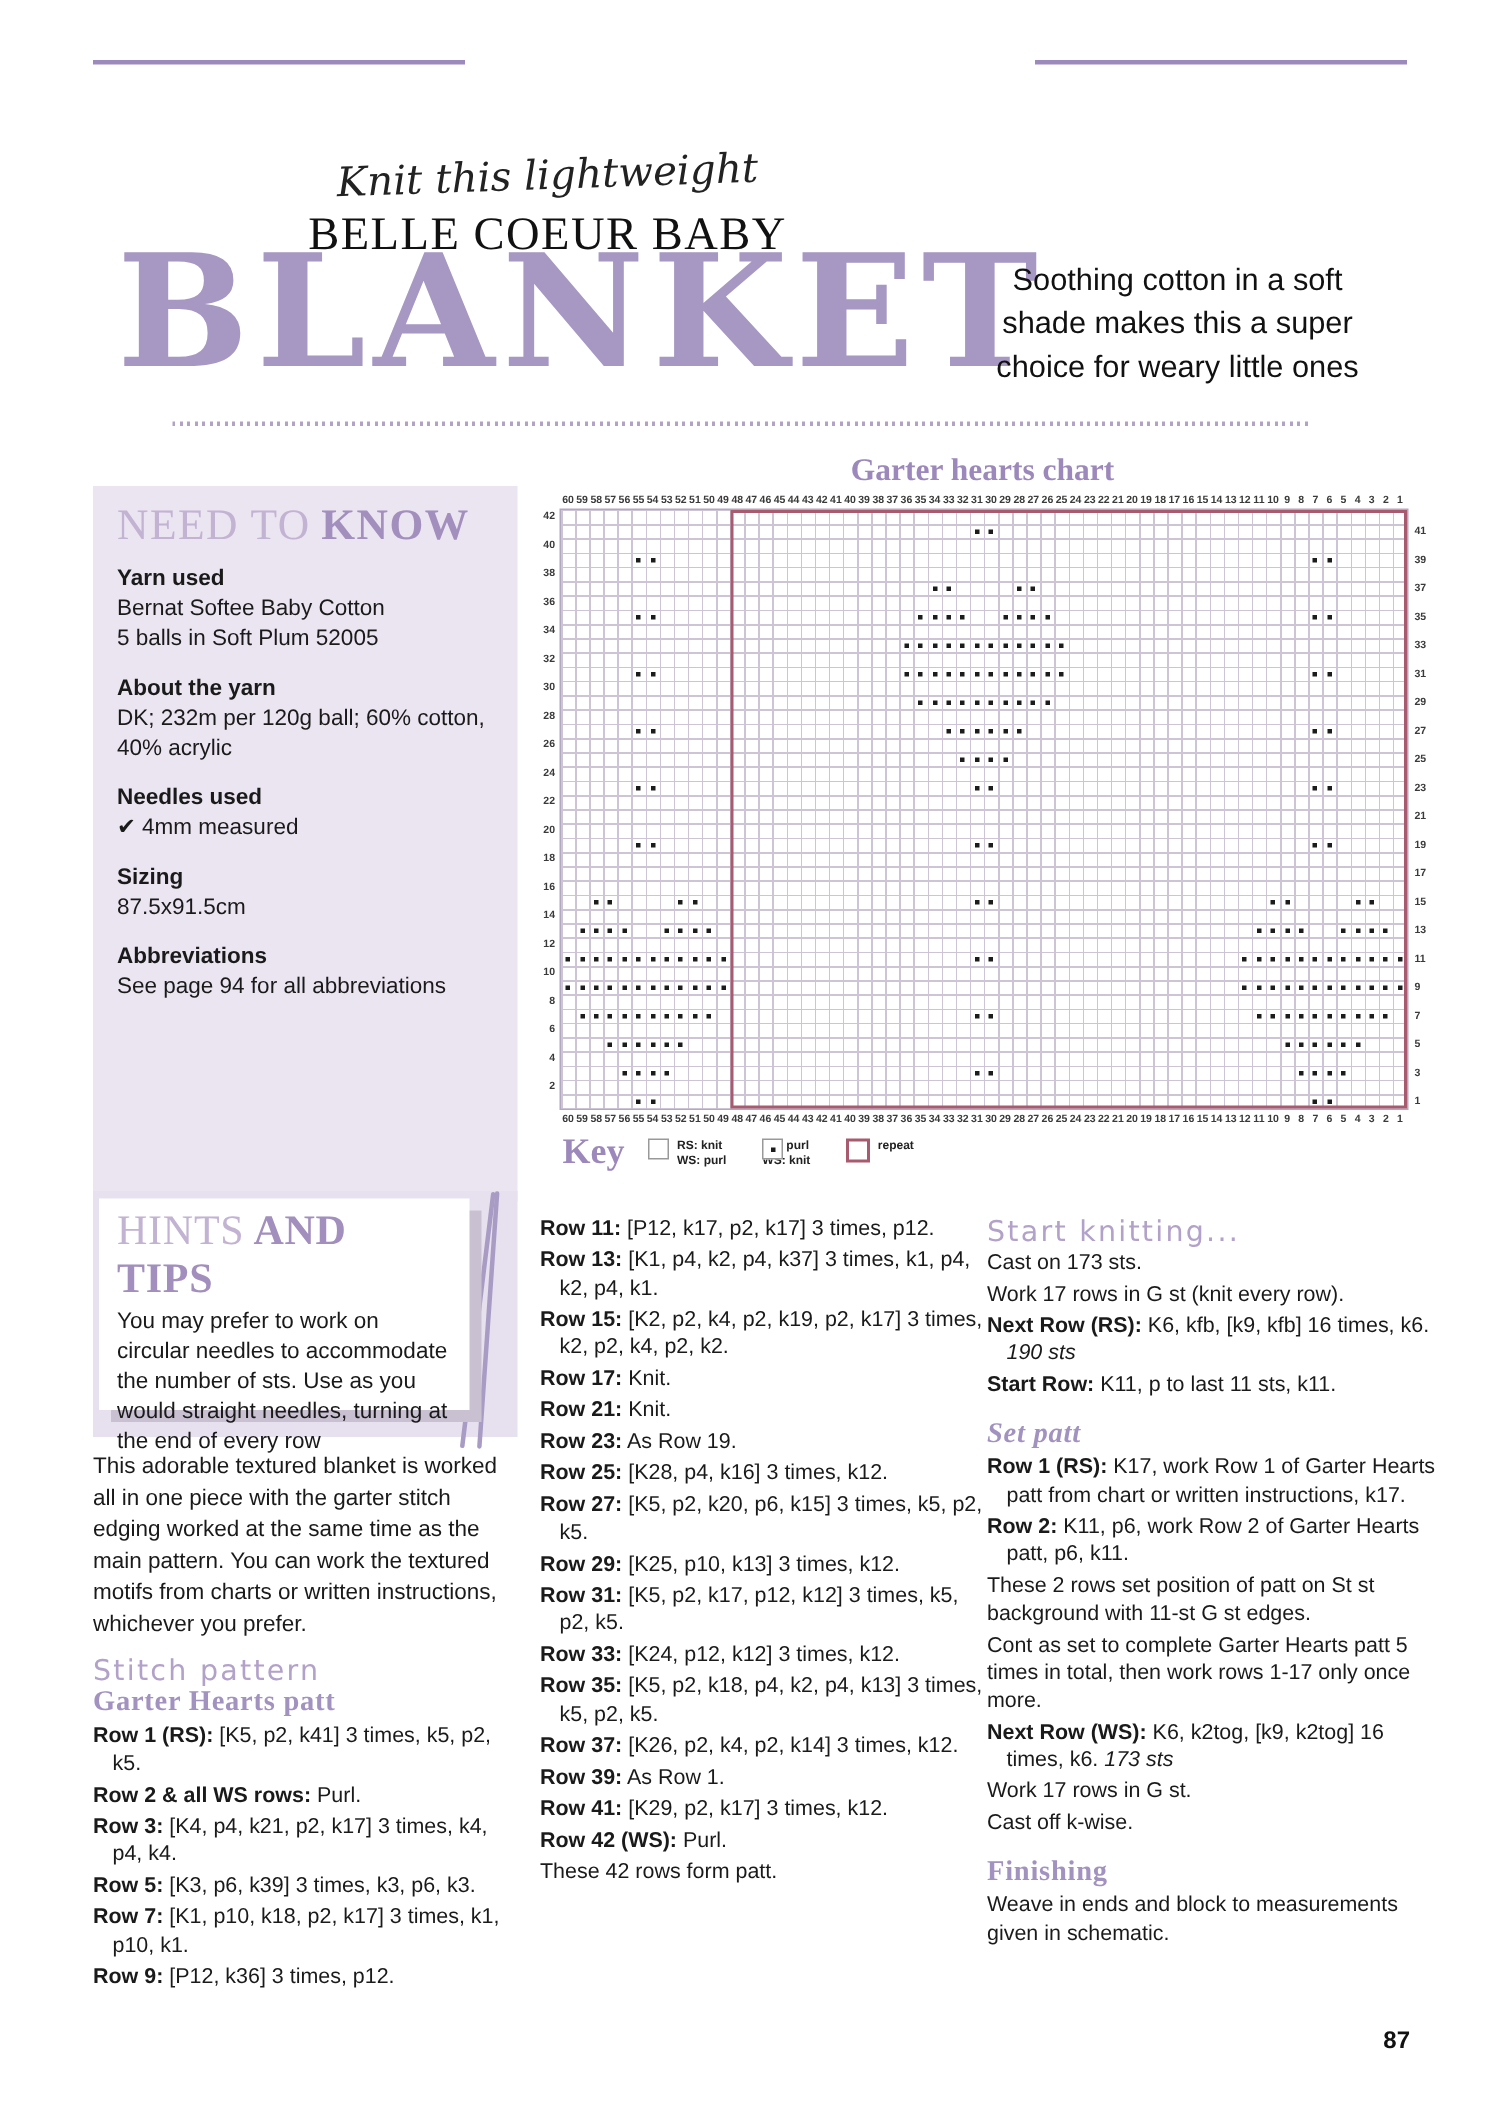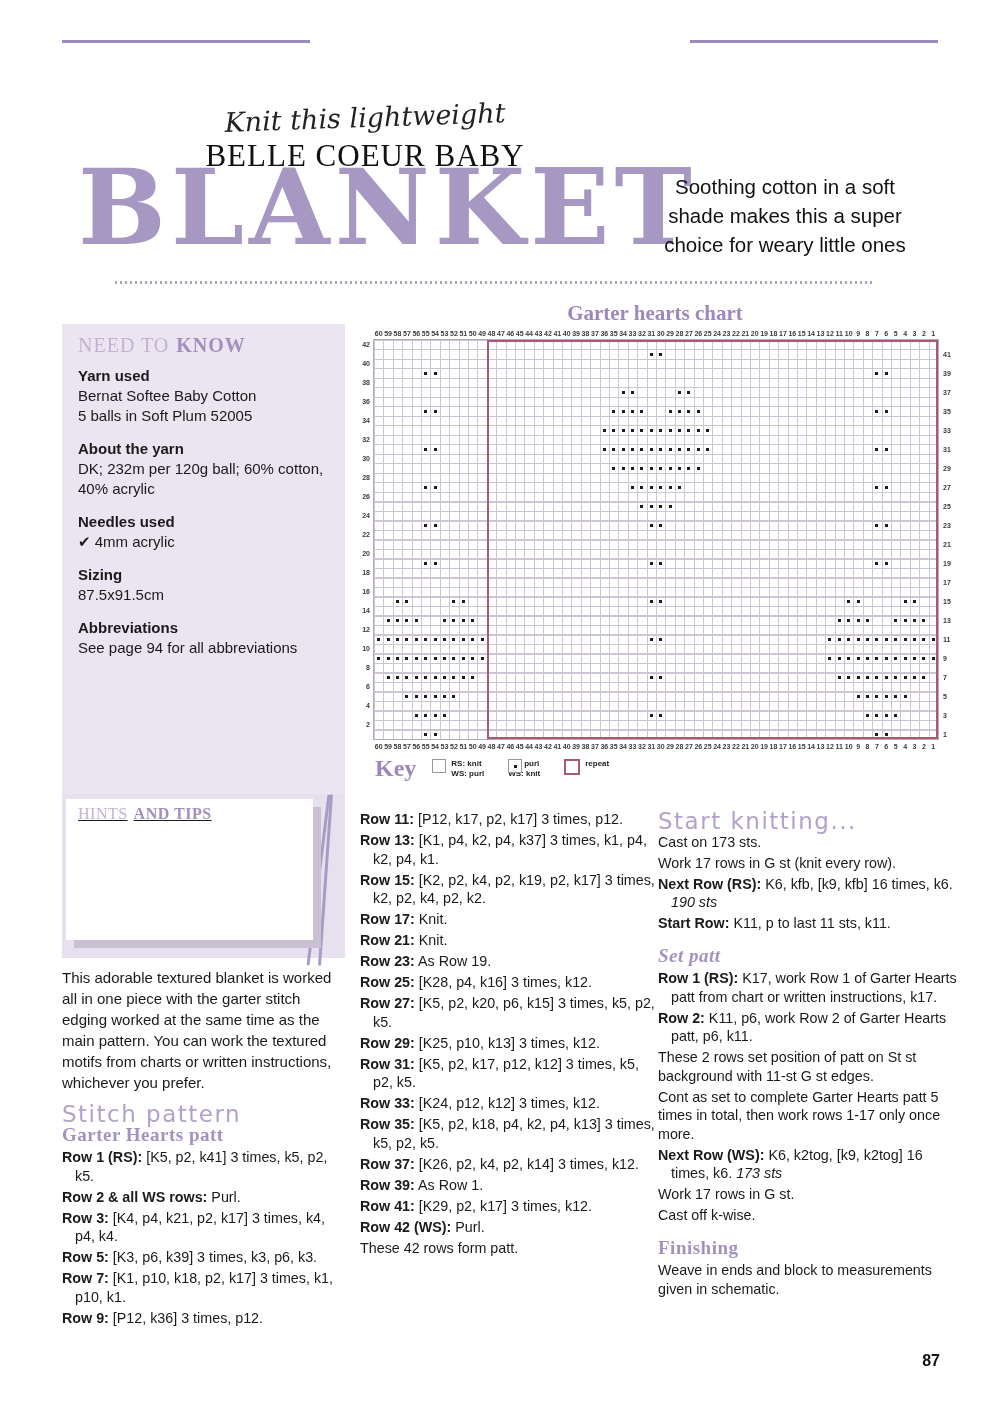--- a/index.html
+++ b/index.html
@@ -21,31 +21,31 @@
   .big-title{position:absolute;left:78px;top:156px;width:560px;
              font-family:"DejaVu Serif",serif;font-weight:bold;font-size:104px;line-height:1;
              color:#a698c3;letter-spacing:5px;}
   .standfirst{position:absolute;left:652px;top:172px;width:266px;text-align:center;
               font-size:20.5px;line-height:29px;color:#111;}
   .dotted{position:absolute;left:115px;top:281px;width:757px;height:2.5px;
           background:repeating-linear-gradient(to right,#b2a3c6 0 2px,transparent 2px 5px);}
   
   .ntk{position:absolute;left:62px;top:324px;width:283px;height:477px;background:#ebe4f1;
        padding:10px 16px;box-sizing:border-box;}
-  .ntk-title{font-family:"Liberation Serif",serif;font-size:20px;letter-spacing:1px;margin-bottom:9px;}
+  .ntk-title{font-family:"Liberation Serif",serif;font-size:29px;letter-spacing:1px;margin-bottom:9px;}
   .ntk-title .lt{color:#c2b3d3;}
   .ntk-title .bd{font-weight:bold;color:#a28fbd;margin-left:7px;}
   .ntk-sec{margin-bottom:13px;font-size:15px;line-height:20px;}
   .ntk-h{font-weight:bold;}
   .ntk-b{white-space:pre-line;}
   
   .hints-band{position:absolute;left:62px;top:794px;width:283px;height:164px;background:#e7e0ee;}
   .hints-card{position:absolute;left:66px;top:799px;width:247px;height:141px;background:#fff;
               box-shadow:8px 8px 0 #c9c1d2;padding:6px 12px;box-sizing:border-box;}
-  .hints-title{font-family:"Liberation Serif",serif;font-size:16px;letter-spacing:0.5px;text-decoration:underline;}
+  .hints-title{font-family:"Liberation Serif",serif;font-size:28px;letter-spacing:0.5px;}
   .hints-title .lt{color:#c2b3d3;}
   .hints-title .bd{font-weight:bold;color:#a28fbd;margin-left:6px;}
   .hints-body{font-size:15px;line-height:20px;margin-top:2px;}
   .needle{position:absolute;width:2.5px;height:172px;background:#a89bc4;border-radius:2px;}
   .needle.n1{left:317px;top:794px;transform:rotate(7deg);}
   .needle.n2{left:324px;top:794px;transform:rotate(4deg);}
   
   .chart-title{position:absolute;left:455px;top:301px;width:400px;text-align:center;
                font-family:"Liberation Serif",serif;font-weight:bold;font-size:21px;color:#9c88ba;}
   .chart-grid{position:absolute;left:373px;top:339px;width:564px;height:399px;background:#fff;
@@ -63,21 +63,21 @@
           align-items:center;justify-content:center;margin-right:5px;flex:none;}
   .key-sq.repeat{border:2px solid #a85a6e;}
   .key-dot{width:3px;height:3px;background:#1c1c1c;}
   .key-text{font-size:8px;font-weight:bold;line-height:9.5px;white-space:pre-line;color:#222;}
   
   .col{position:absolute;font-size:14.3px;line-height:18.5px;}
   .col1{left:62px;top:967px;width:284px;}
   .col2{left:360px;top:810px;width:300px;}
   .col3{left:658px;top:806px;width:300px;}
   .intro{font-size:15px;line-height:21px;margin:0 0 12px 0;}
-  .script-head{font-family:"DejaVu Sans",sans-serif;font-size:23px;letter-spacing:1.5px;
+  .script-head{font-family:"DejaVu Sans",sans-serif;font-size:19px;letter-spacing:1.5px;
                color:#b2a1c9;margin:6px 0 2px 0;}
   .serif-head{font-family:"Liberation Serif",serif;font-weight:bold;font-size:19px;
               color:#a292c0;margin:2px 0 4px 0;letter-spacing:0.5px;}
   .serif-head.it{font-style:italic;}
   .pline{margin:0 0 2.5px 0;}
   .pline.hang{padding-left:13px;text-indent:-13px;}
   .group{margin-bottom:14px;}
   .page-num{position:absolute;left:880px;top:1352px;width:60px;text-align:right;
             font-weight:bold;font-size:16px;color:#111;}
 </style>
@@ -104,40 +104,41 @@
           <div class="ntk-h">Yarn used</div>
           <div class="ntk-b">Bernat Softee Baby Cotton
 5 balls in Soft Plum 52005</div>
         </div>
         <div class="ntk-sec">
           <div class="ntk-h">About the yarn</div>
           <div class="ntk-b">DK; 232m per 120g ball; 60% cotton, 40% acrylic</div>
         </div>
         <div class="ntk-sec">
           <div class="ntk-h">Needles used</div>
-          <div class="ntk-b">✔ 4mm acrylic</div>
+          <div class="ntk-b">✔ 4mm measured</div>
         </div>
         <div class="ntk-sec">
           <div class="ntk-h">Sizing</div>
           <div class="ntk-b">87.5x91.5cm</div>
         </div>
         <div class="ntk-sec">
           <div class="ntk-h">Abbreviations</div>
           <div class="ntk-b">See page 94 for all abbreviations</div>
         </div>
       </div>
   </aside>
 
   <div class="hints-band"></div>
   <div class="needle n1"></div>
   <div class="needle n2"></div>
   <div class="hints-card">
     <div class="hints-title">
       <span class="lt">HINTS</span><span class="bd">AND TIPS</span>
     </div>
+    <div class="hints-body">You may prefer to work on circular needles to accommodate the number of sts. Use as you would straight needles, turning at the end of every row</div>
   </div>
 
   <div class="chart-title">Garter hearts chart</div>
   <div class="chart-grid">
       <span class="cnum" style="left: 554.6px; top: -10px; width: 9.4px; text-align: center;">1</span>
       <span class="cnum" style="left: 554.6px; top: 403px; width: 9.4px; text-align: center;">1</span>
       <span class="cnum" style="left: 545.2px; top: -10px; width: 9.4px; text-align: center;">2</span>
       <span class="cnum" style="left: 545.2px; top: 403px; width: 9.4px; text-align: center;">2</span>
       <span class="cnum" style="left: 535.8px; top: -10px; width: 9.4px; text-align: center;">3</span>
       <span class="cnum" style="left: 535.8px; top: 403px; width: 9.4px; text-align: center;">3</span>

